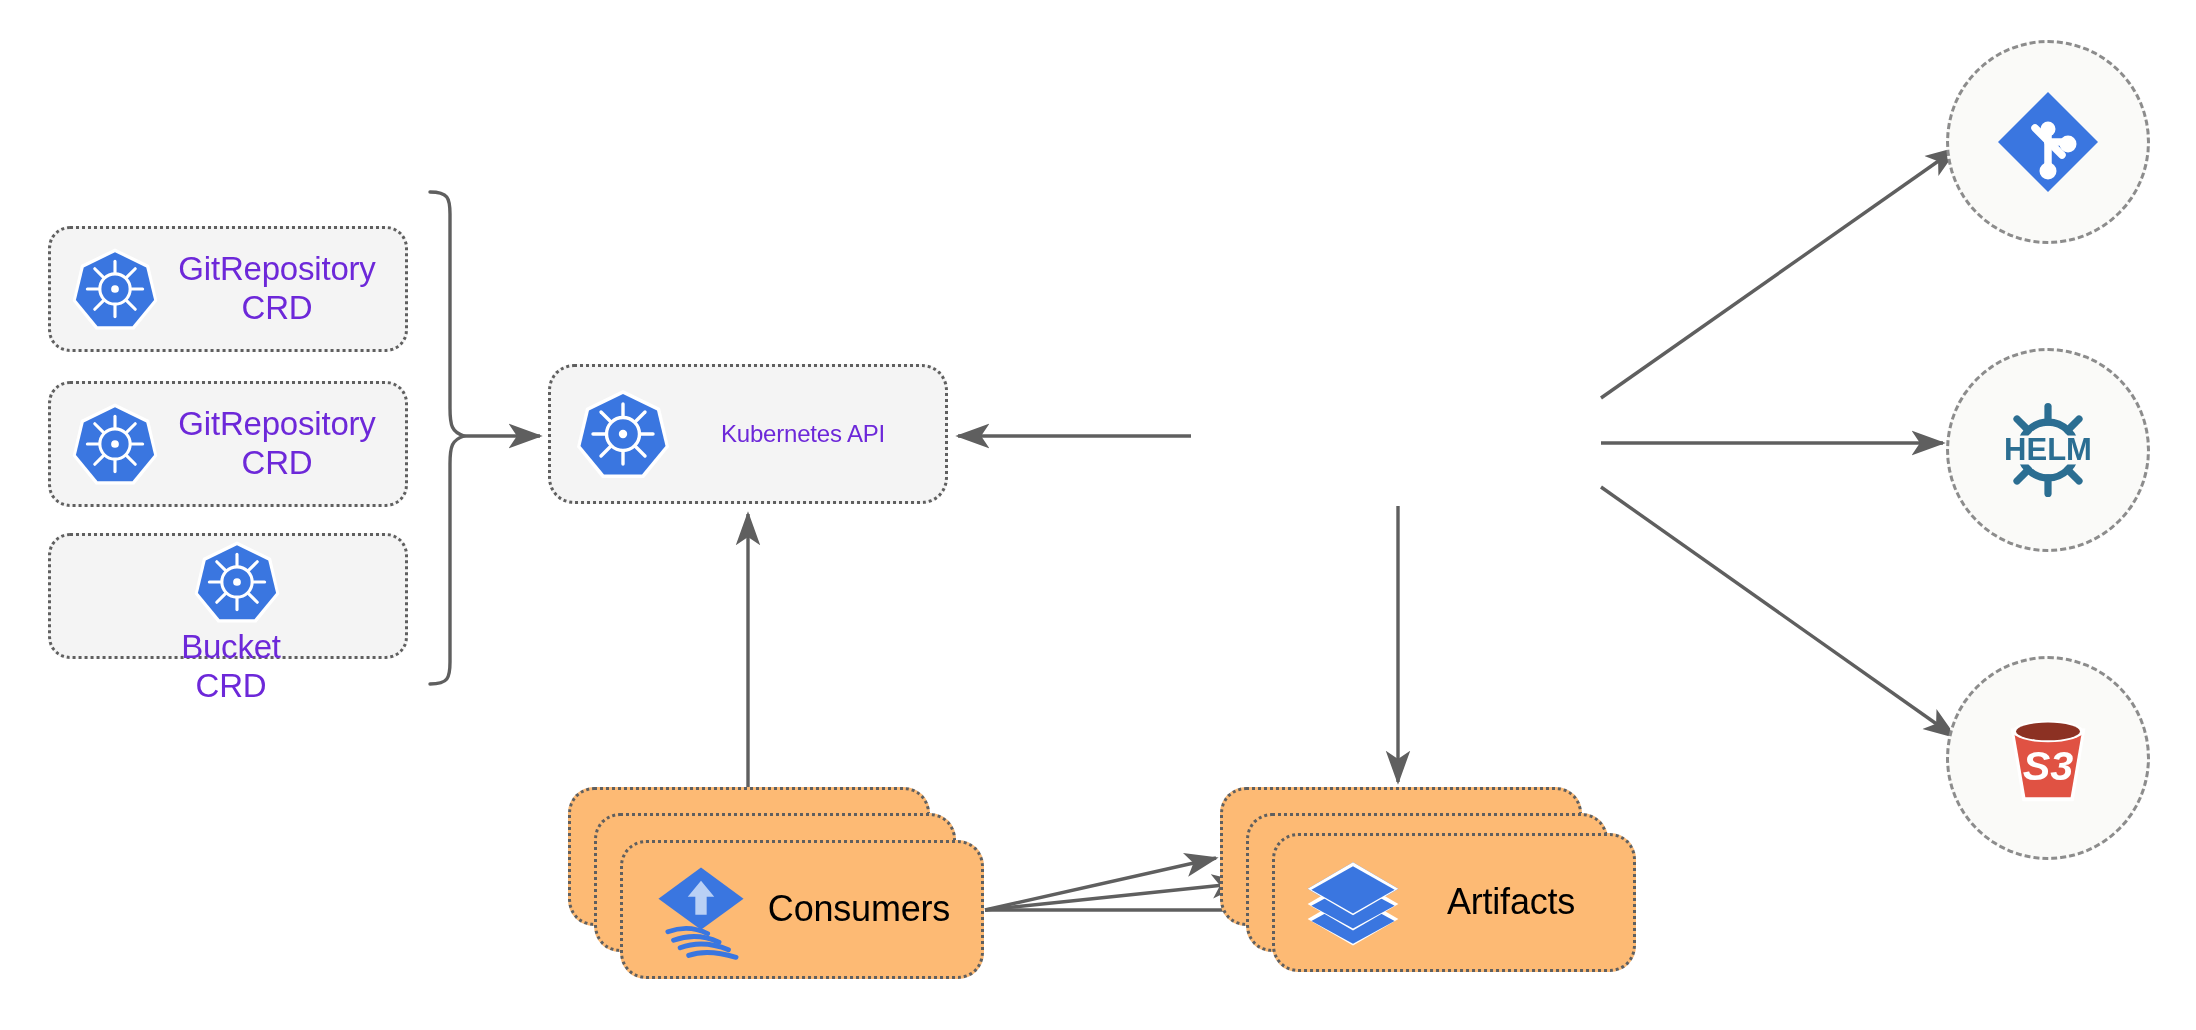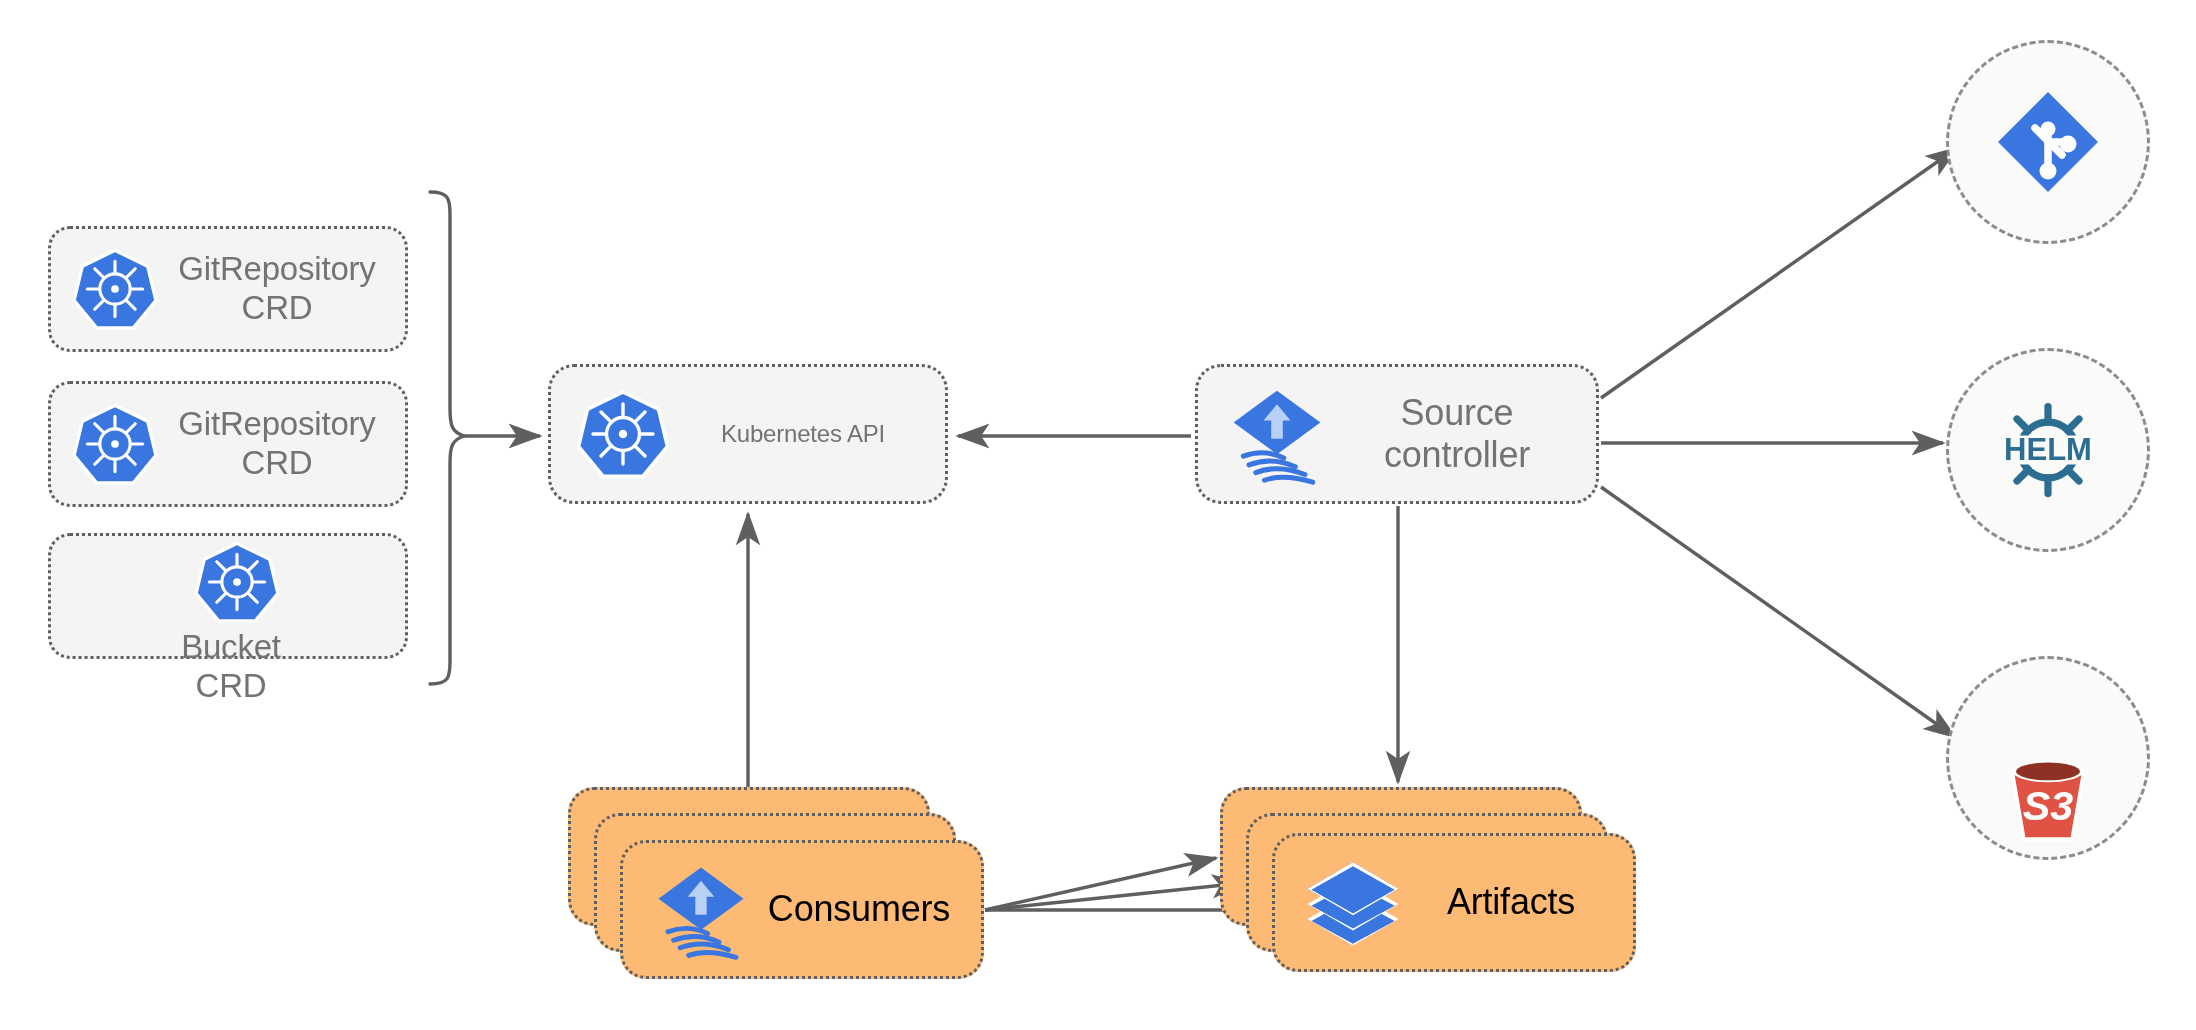--- a/index.html
+++ b/index.html
@@ -41,21 +41,21 @@
 
   .card-icon {
     flex: 0 0 auto;
     display: flex;
     align-items: center;
     justify-content: center;
   }
   .card-label {
     flex: 1 1 auto;
     text-align: center;
-    color: #737373;
+    color: #6d28d9;
     font-size: 34px;
     line-height: 1.18;
     letter-spacing: -0.2px;
     white-space: pre-line;
     padding-right: 12px;
   }
 
   
   .crd {
     left: 48px;
@@ -253,36 +253,20 @@
           <line x1="62" y1="62" x2="72" y2="72"></line>
           <line x1="72" y1="28" x2="62" y2="38"></line>
           <line x1="38" y1="62" x2="28" y2="72"></line>
         </g>
         <circle cx="50" cy="50" r="4.2" fill="#ffffff"></circle>
       </svg>
     </span>
     <span class="card-label">Kubernetes API</span>
   </div>
 
-  <div class="card srcctl">
-    <span class="card-icon">
-      <svg viewBox="0 0 110 110" width="106" height="106" aria-hidden="true">
-        <polygon points="55,10 100,43 55,76 10,43" fill="#3a76e0"></polygon>
-        <path d="M55,24 L69,41 L61,41 L61,60 L49,60 L49,41 L41,41 Z" fill="#b9d0f5"></path>
-        <g stroke="#3a76e0" stroke-width="5.2" stroke-linecap="round" fill="none">
-          <path d="M20,78 Q42,70 62,80"></path>
-          <path d="M26,87 Q50,78 74,89"></path>
-          <path d="M33,95 Q57,86 84,97"></path>
-          <path d="M42,103 Q62,96 92,105"></path>
-        </g>
-      </svg>
-    </span>
-    <span class="card-label">Source
-controller</span>
-  </div>
 
   <div class="stack" style="left:568px; top:787px; width:420px; height:195px;">
     <div class="layer empty" style="left:0px; top:0px; width:362px; height:139px;"></div>
     <div class="layer empty" style="left:26px; top:26px; width:362px; height:139px;"></div>
     <div class="layer front" style="left:52px; top:53px; width:364px; height:139px;">
       <span class="card-icon">
         <svg viewBox="0 0 110 110" width="104" height="104" aria-hidden="true">
           <polygon points="55,10 100,43 55,76 10,43" fill="#3a76e0"></polygon>
           <path d="M55,24 L69,41 L61,41 L61,60 L49,60 L49,41 L41,41 Z" fill="#b9d0f5"></path>
           <g stroke="#3a76e0" stroke-width="5.2" stroke-linecap="round" fill="none">
@@ -343,21 +327,21 @@
           <line x1="79" y1="79" x2="90" y2="90"></line>
           <line x1="90" y1="30" x2="79" y2="41"></line>
           <line x1="41" y1="79" x2="30" y2="90"></line>
         </g>
         <rect x="18" y="46" width="84" height="28" fill="#fafaf8"></rect>
         <text x="60" y="70" text-anchor="middle" font-family="'Liberation Sans', sans-serif" font-size="30" font-weight="bold" fill="#2b6e92">HELM</text>
       </svg>
     </span>
   </div>
 
-  <div class="circle" style="left:1946px; top:656px;align-items:flex-end;">
+  <div class="circle" style="left:1946px; top:656px;">
     <span>
       <svg viewBox="0 0 120 120" width="118" height="118" aria-hidden="true">
         <path d="M22,30 L98,30 L86,104 L34,104 Z" fill="#ffffff"></path>
         <path d="M26,36 L94,36 L83,100 L37,100 Z" fill="#e05243"></path>
         <ellipse cx="60" cy="33" rx="36" ry="11" fill="#ffffff"></ellipse>
         <ellipse cx="60" cy="33" rx="32.5" ry="9" fill="#8c3123"></ellipse>
         <text x="60" y="82" text-anchor="middle" font-family="'Liberation Sans', sans-serif" font-size="42" font-weight="bold" font-style="italic" fill="#ffffff">S3</text>
       </svg>
     </span>
   </div>

